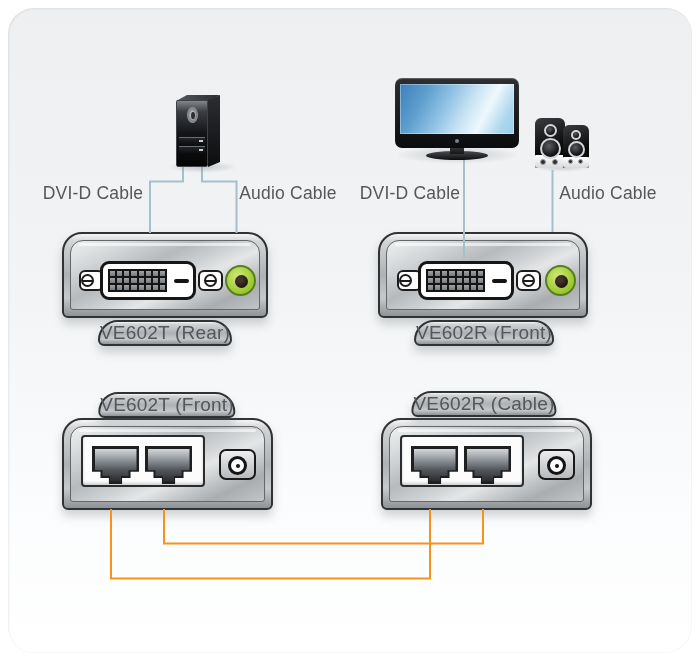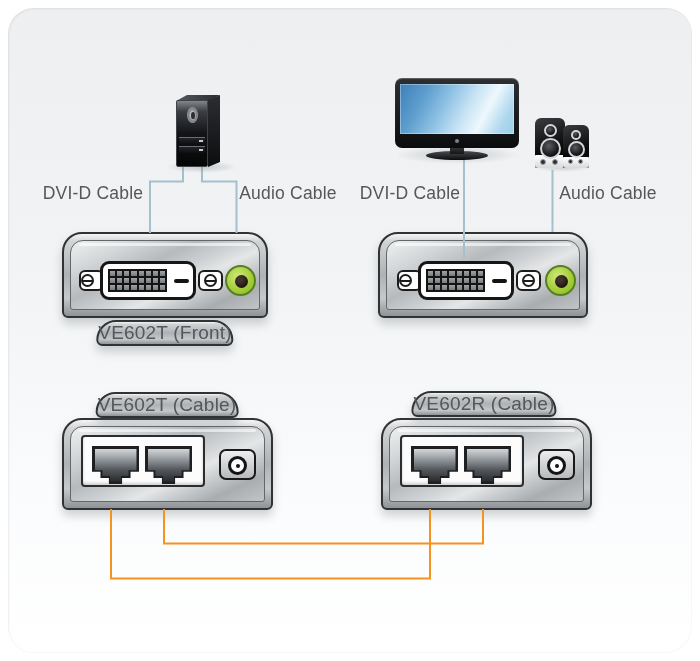--- a/index.html
+++ b/index.html
@@ -272,16 +272,17 @@
         <div class="ring"></div>
           <div class="dot"></div>
       </div>
     </div>
   </div>
 
   <div class="lbl" style="left:93px;top:193px;">DVI-D Cable</div>
   <div class="lbl" style="left:288px;top:193px;">Audio Cable</div>
   <div class="lbl" style="left:410px;top:193px;">DVI-D Cable</div>
   <div class="lbl" style="left:608px;top:193px;">Audio Cable</div>
-  <div class="lbl device" style="left:165px;top:333px;">VE602T (Front)</div>
-  <div class="lbl device" style="left:167px;top:405px;">VE602T (Cable)</div>
+  <div class="lbl device" style="left:165px;top:333px;">VE602T (Rear)</div>
+  <div class="lbl device" style="left:484px;top:333px;">VE602R (Front)</div>
+  <div class="lbl device" style="left:167px;top:405px;">VE602T (Front)</div>
   <div class="lbl device" style="left:484px;top:404px;">VE602R (Cable)</div>
 </div>
 
 </body></html>

